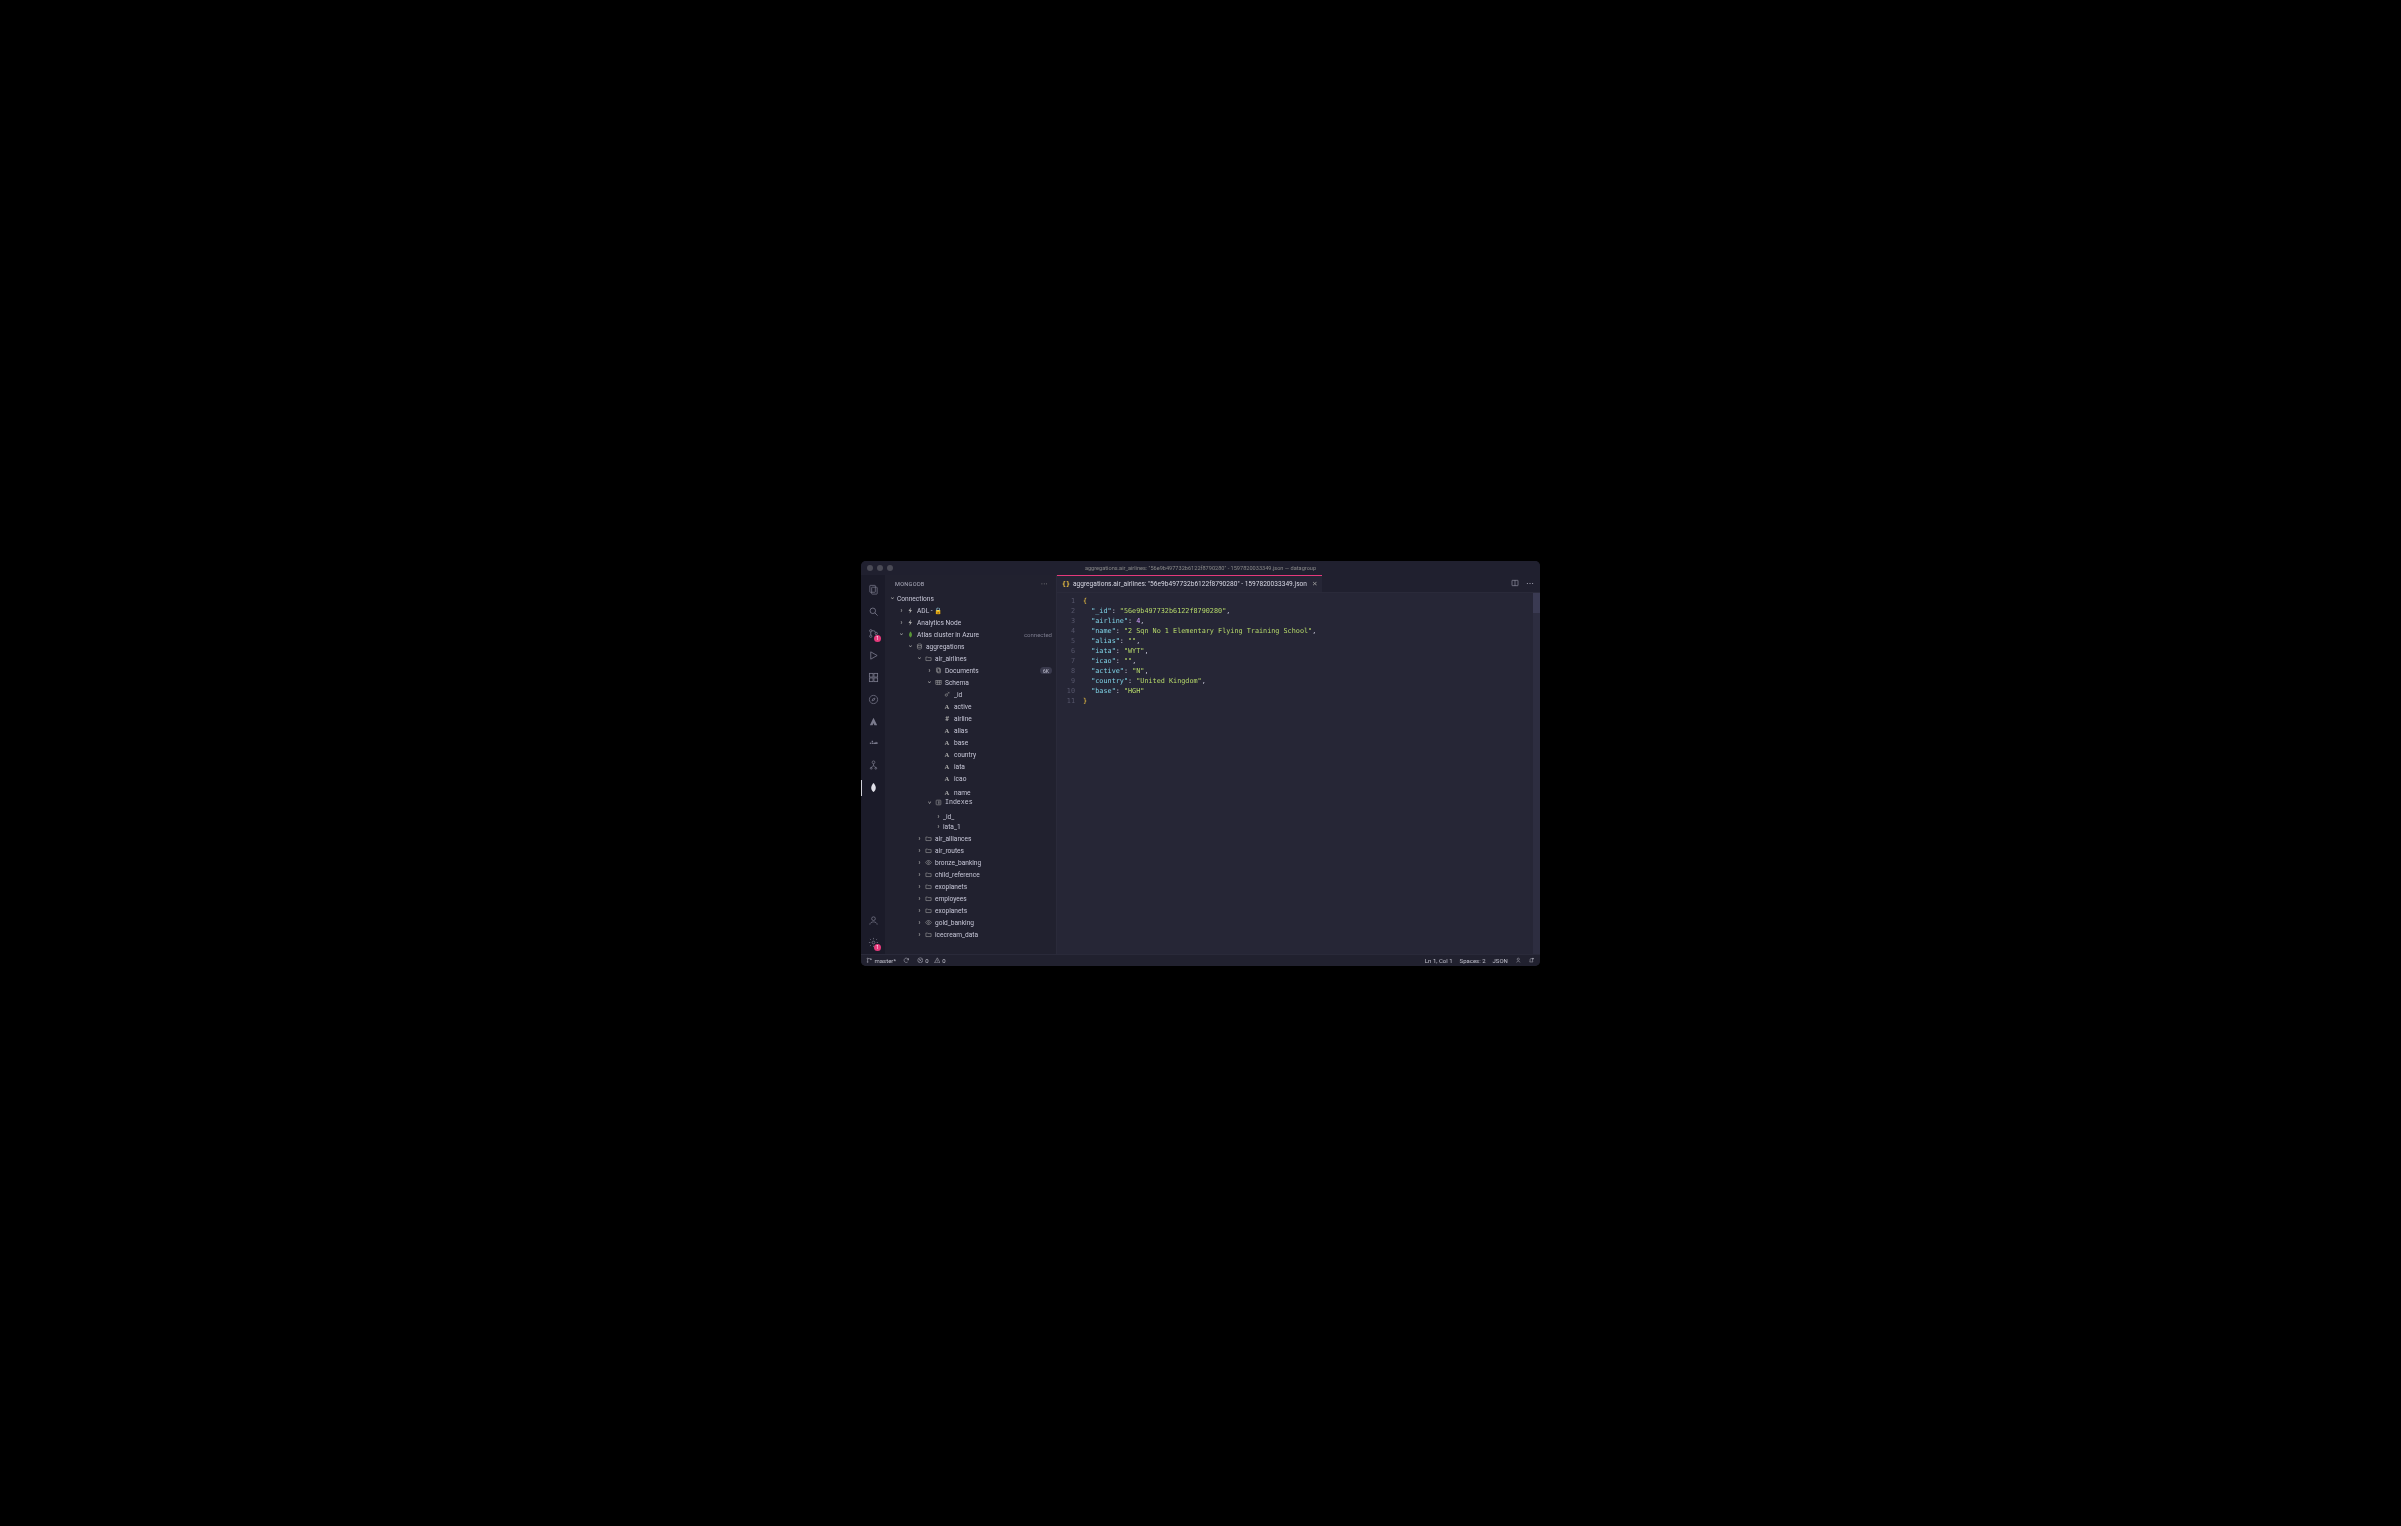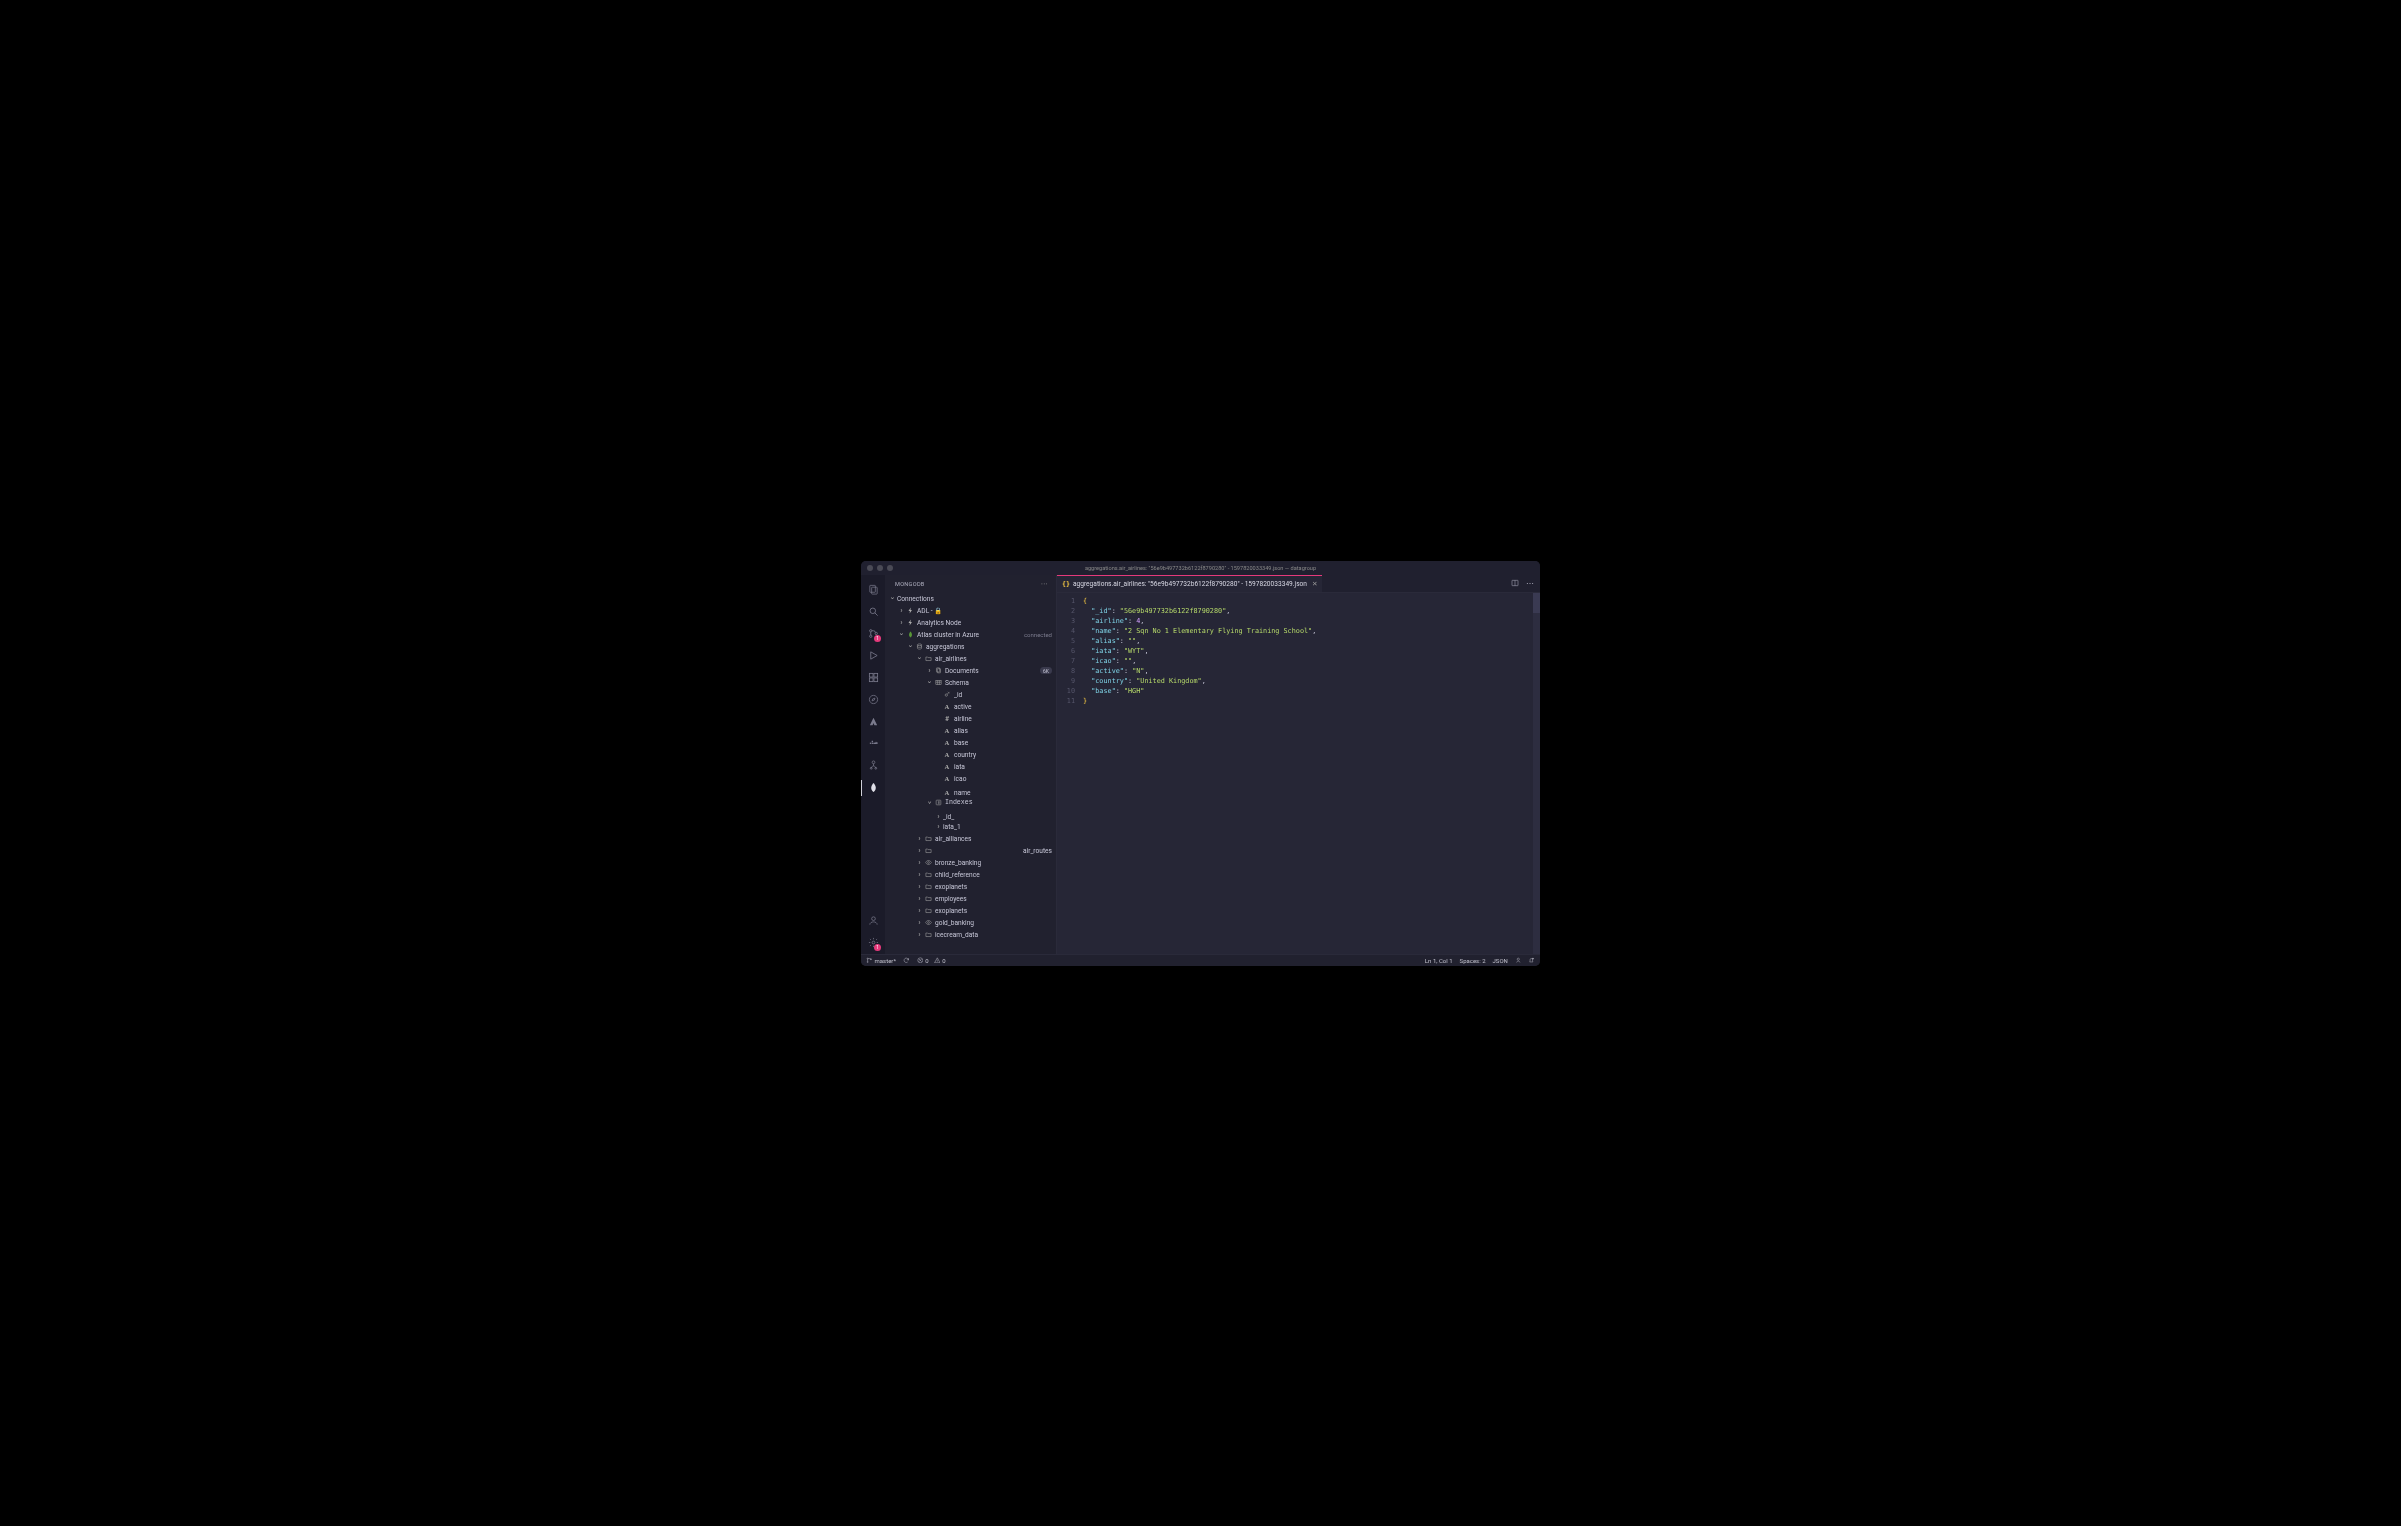--- a/index.html
+++ b/index.html
@@ -521,21 +521,21 @@
           </div>
           <div class="tree-row" style="padding-left: 31px;">
             <span class="chevron chev-right"></span>
             <span class="ticon">
               <svg width="7" height="7" viewBox="0 0 24 24" fill="none" stroke="currentColor" stroke-width="1.8">
                 <path d="M3 7h6l2 2h10v10H3z"></path>
               </svg>
             </span>
             <span class="label">air_alliances</span>
           </div>
-          <div class="tree-row" style="padding-left: 31px; text-align: right;">
+          <div class="tree-row" style="padding-left: 31px;">
             <span class="chevron chev-right"></span>
             <span class="ticon">
               <svg width="7" height="7" viewBox="0 0 24 24" fill="none" stroke="currentColor" stroke-width="1.8">
                 <path d="M3 7h6l2 2h10v10H3z"></path>
               </svg>
             </span>
             <span class="label">air_routes</span>
           </div>
           <div class="tree-row" style="padding-left: 31px;">
             <span class="chevron chev-right"></span>

